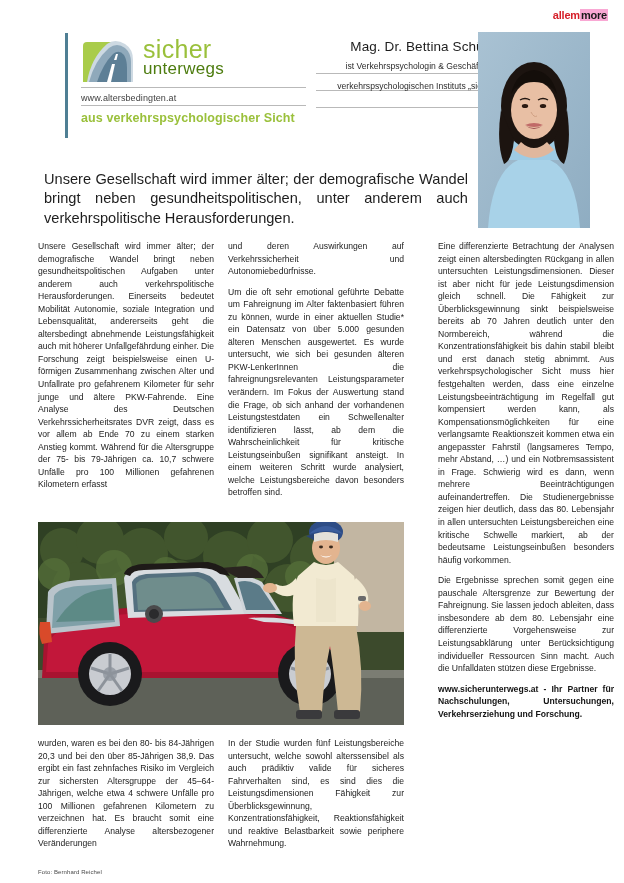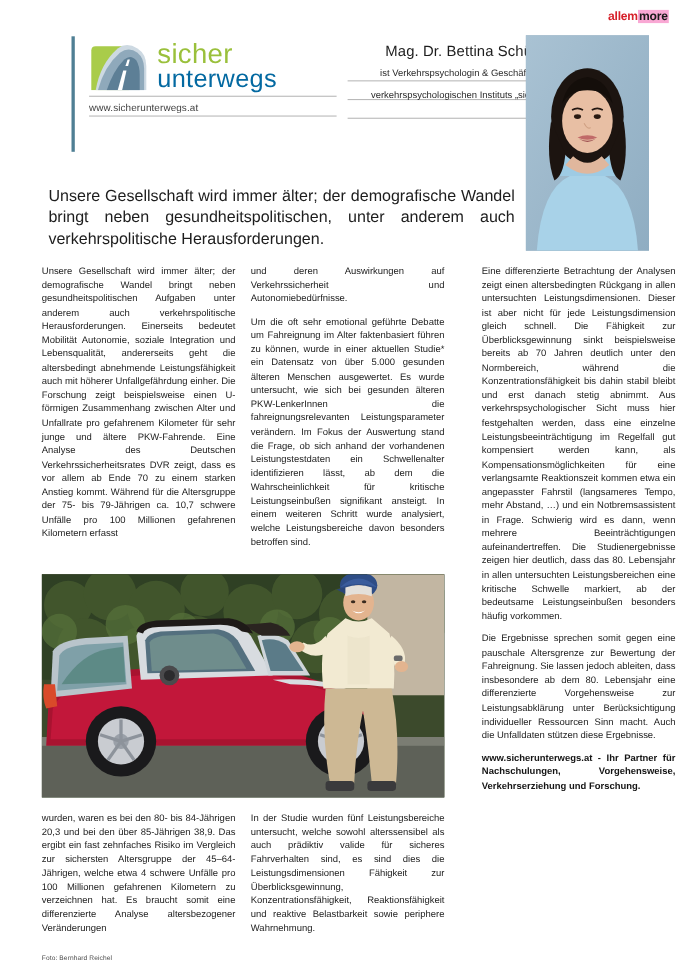--- a/index.html
+++ b/index.html
@@ -26,21 +26,21 @@
   .header{
     position:absolute;left:37px;top:33px;width:572px;height:105px;margin-left:28px;
   }
   .leftbar{
     position:absolute;left:0;top:0;width:3px;height:105px;background:#4f7f94;
   }
   .logo-wrap{position:absolute;left:16px;top:5px;width:215px;height:50px;}
   .logo-mark{position:absolute;left:0;top:2px;width:56px;height:42px;}
   .logo-txt{position:absolute;left:62px;top:-1px;line-height:1.0;}
   .logo-sicher{font-size:25px;color:#9ac03b;font-weight:400;letter-spacing:.3px;}
-  .logo-unterwegs{font-size:23px;color:#0369a1;font-weight:400;letter-spacing:.3px;margin-top:-2px;}
+  .logo-unterwegs{font-size:17px;color:#4d7c0f;font-weight:400;letter-spacing:.3px;margin-top:-2px;}
 
   .hdr-rule{position:absolute;background:#b9b9b9;height:1px;}
   .url{
     position:absolute;left:16px;top:60px;font-size:9px;color:#3f3f3f;
     letter-spacing:.1px;
   }
   .byline{position:absolute;left:258px;top:6px;width:230px;text-align:center;}
   .byline .name{font-size:13.5px;color:#1d1d1d;letter-spacing:.1px;white-space:nowrap;}
   .byline .role1{font-size:8.6px;color:#2b2b2b;margin-top:7px;white-space:nowrap;}
   .byline .role2{font-size:8.6px;color:#2b2b2b;margin-top:10px;white-space:nowrap;}
@@ -128,28 +128,29 @@
         <div class="logo-unterwegs">unterwegs</div>
       </div>
     </div>
 
     <div class="hdr-rule" style="left:16px;top:54px;width:225px;"></div>
     <div class="hdr-rule" style="left:251px;top:40px;width:226px;"></div>
     <div class="hdr-rule" style="left:251px;top:57px;width:226px;"></div>
     <div class="hdr-rule" style="left:251px;top:74px;width:226px;"></div>
     <div class="hdr-rule" style="left:16px;top:72px;width:225px;"></div>
 
-    <div class="url">www.sicherunterwegs.at</div>
+    <div class="url">www.altersbedingten.at</div>
 
     <div class="byline">
       <div class="name">Mag. Dr. Bettina Schützhofer</div>
       <div class="role1">ist Verkehrspsychologin &amp; Geschäftsführerin des</div>
       <div class="role2">verkehrspsychologischen Instituts „sicher unterwegs“</div>
     </div>
 
+    <div class="kicker">aus verkehrspsychologischer Sicht</div>
   </div>
 
   <div class="portrait">
     <svg width="112" height="196" viewBox="0 0 112 196" preserveAspectRatio="none">
       <defs>
         <linearGradient id="bg" x1="0" y1="0" x2="1" y2="1">
           <stop offset="0" stop-color="#a9c2d3"></stop>
           <stop offset="1" stop-color="#8fadc2"></stop>
         </linearGradient>
       </defs>
@@ -288,16 +289,16 @@
     <p>Um die oft sehr emotional geführte Debatte um Fahreignung im Alter faktenbasiert führen zu können, wurde in einer aktuellen Studie* ein Datensatz von über 5.000 gesunden älteren Menschen ausgewertet. Es wurde untersucht, wie sich bei gesunden älteren PKW-LenkerInnen die fahreignungsrelevanten Leistungsparameter verändern. Im Fokus der Auswertung stand die Frage, ob sich anhand der vorhandenen Leistungstestdaten ein Schwellenalter identifizieren lässt, ab dem die Wahrscheinlichkeit für kritische Leistungseinbußen signifikant ansteigt. In einem weiteren Schritt wurde analysiert, welche Leistungsbereiche davon besonders betroffen sind.</p>
   </div>
 
   <div class="col" id="col2b">
     <p>In der Studie wurden fünf Leistungsbereiche untersucht, welche sowohl alterssensibel als auch prädiktiv valide für sicheres Fahrverhalten sind, es sind dies die Leistungsdimensionen Fähigkeit zur Überblicksgewinnung, Konzentrationsfähigkeit, Reaktionsfähigkeit und reaktive Belastbarkeit sowie periphere Wahrnehmung.</p>
   </div>
 
   <div class="col" id="col3">
     <p>Eine differenzierte Betrachtung der Analysen zeigt einen altersbedingten Rückgang in allen untersuchten Leistungsdimensionen. Dieser ist aber nicht für jede Leistungsdimension gleich schnell. Die Fähigkeit zur Überblicksgewinnung sinkt beispielsweise bereits ab 70 Jahren deutlich unter den Normbereich, während die Konzentrationsfähigkeit bis dahin stabil bleibt und erst danach stetig abnimmt. Aus verkehrspsychologischer Sicht muss hier festgehalten werden, dass eine einzelne Leistungsbeeinträchtigung im Regelfall gut kompensiert werden kann, als Kompensationsmöglichkeiten für eine verlangsamte Reaktionszeit kommen etwa ein angepasster Fahrstil (langsameres Tempo, mehr Abstand, …) und ein Notbremsassistent in Frage. Schwierig wird es dann, wenn mehrere Beeinträchtigungen aufeinandertreffen. Die Studienergebnisse zeigen hier deutlich, dass das 80. Lebensjahr in allen untersuchten Leistungsbereichen eine kritische Schwelle markiert, ab der bedeutsame Leistungseinbußen besonders häufig vorkommen.</p>
     <p>Die Ergebnisse sprechen somit gegen eine pauschale Altersgrenze zur Bewertung der Fahreignung. Sie lassen jedoch ableiten, dass insbesondere ab dem 80. Lebensjahr eine differenzierte Vorgehensweise zur Leistungsabklärung unter Berücksichtigung individueller Ressourcen Sinn macht. Auch die Unfalldaten stützen diese Ergebnisse.</p>
-    <p class="promo">www.sicherunterwegs.at - Ihr Partner für Nachschulungen, Vorgehensweise, Verkehrserziehung und Forschung.</p>
+    <p class="promo">www.sicherunterwegs.at - Ihr Partner für Nachschulungen, Untersuchungen, Verkehrserziehung und Forschung.</p>
   </div>
 
 </div>
 
 </body></html>

